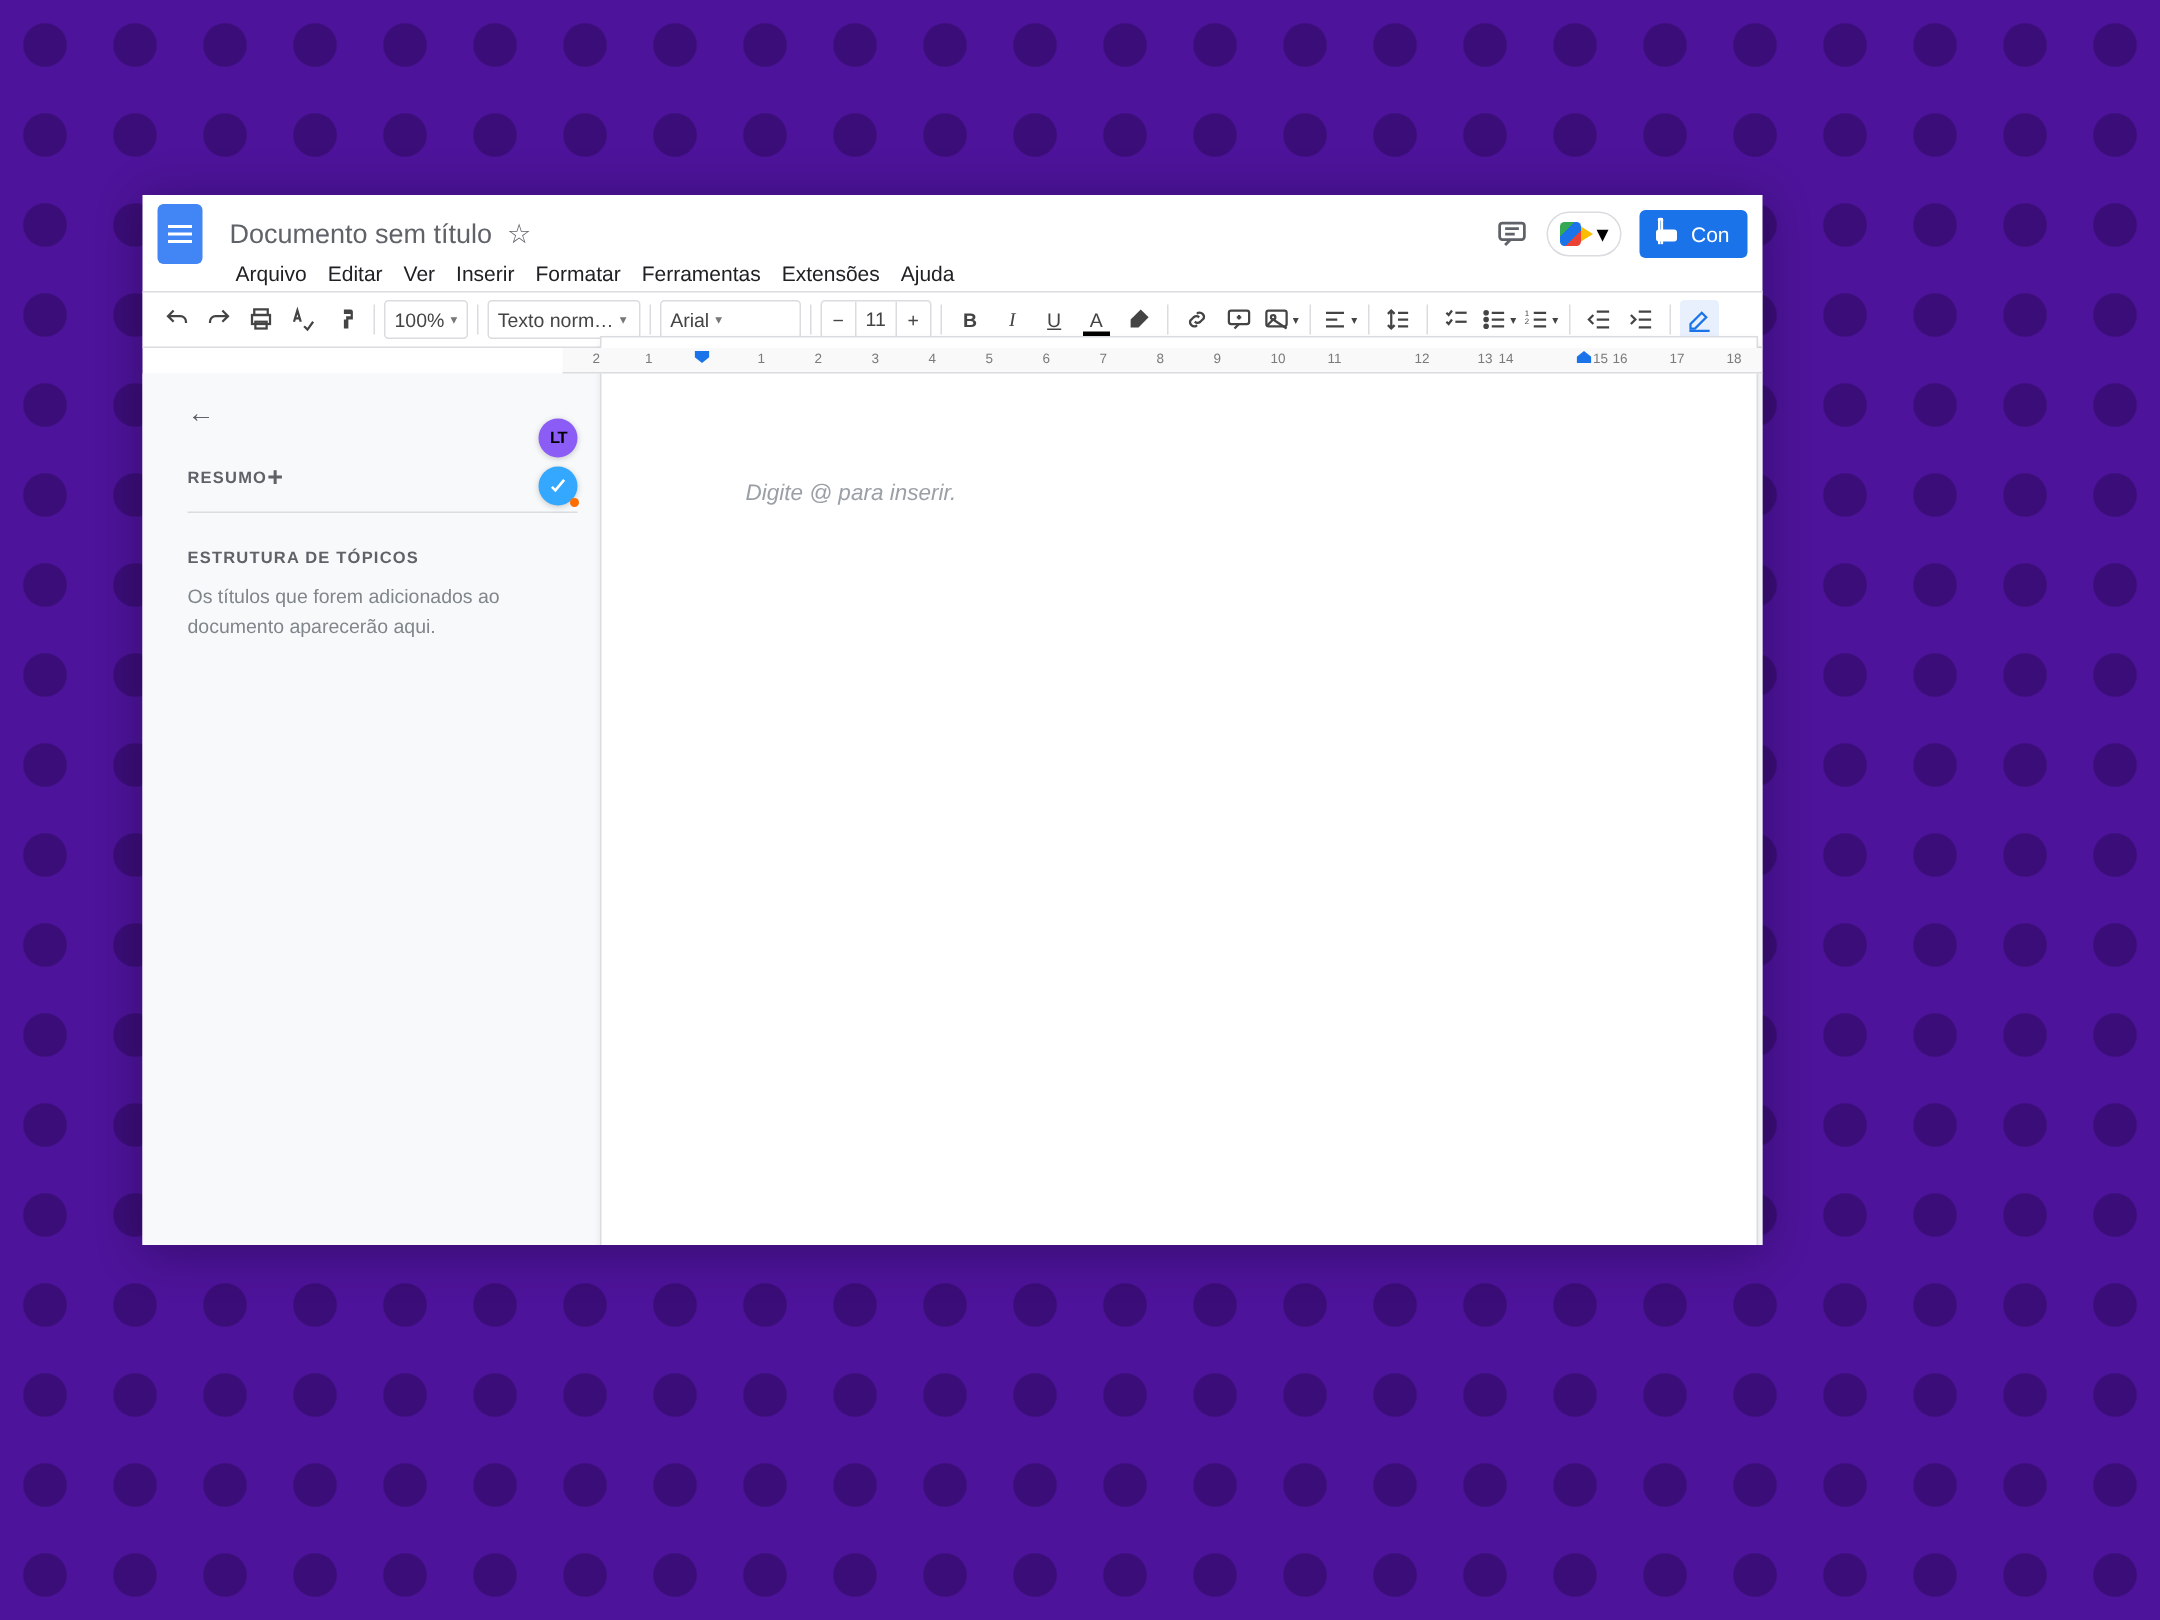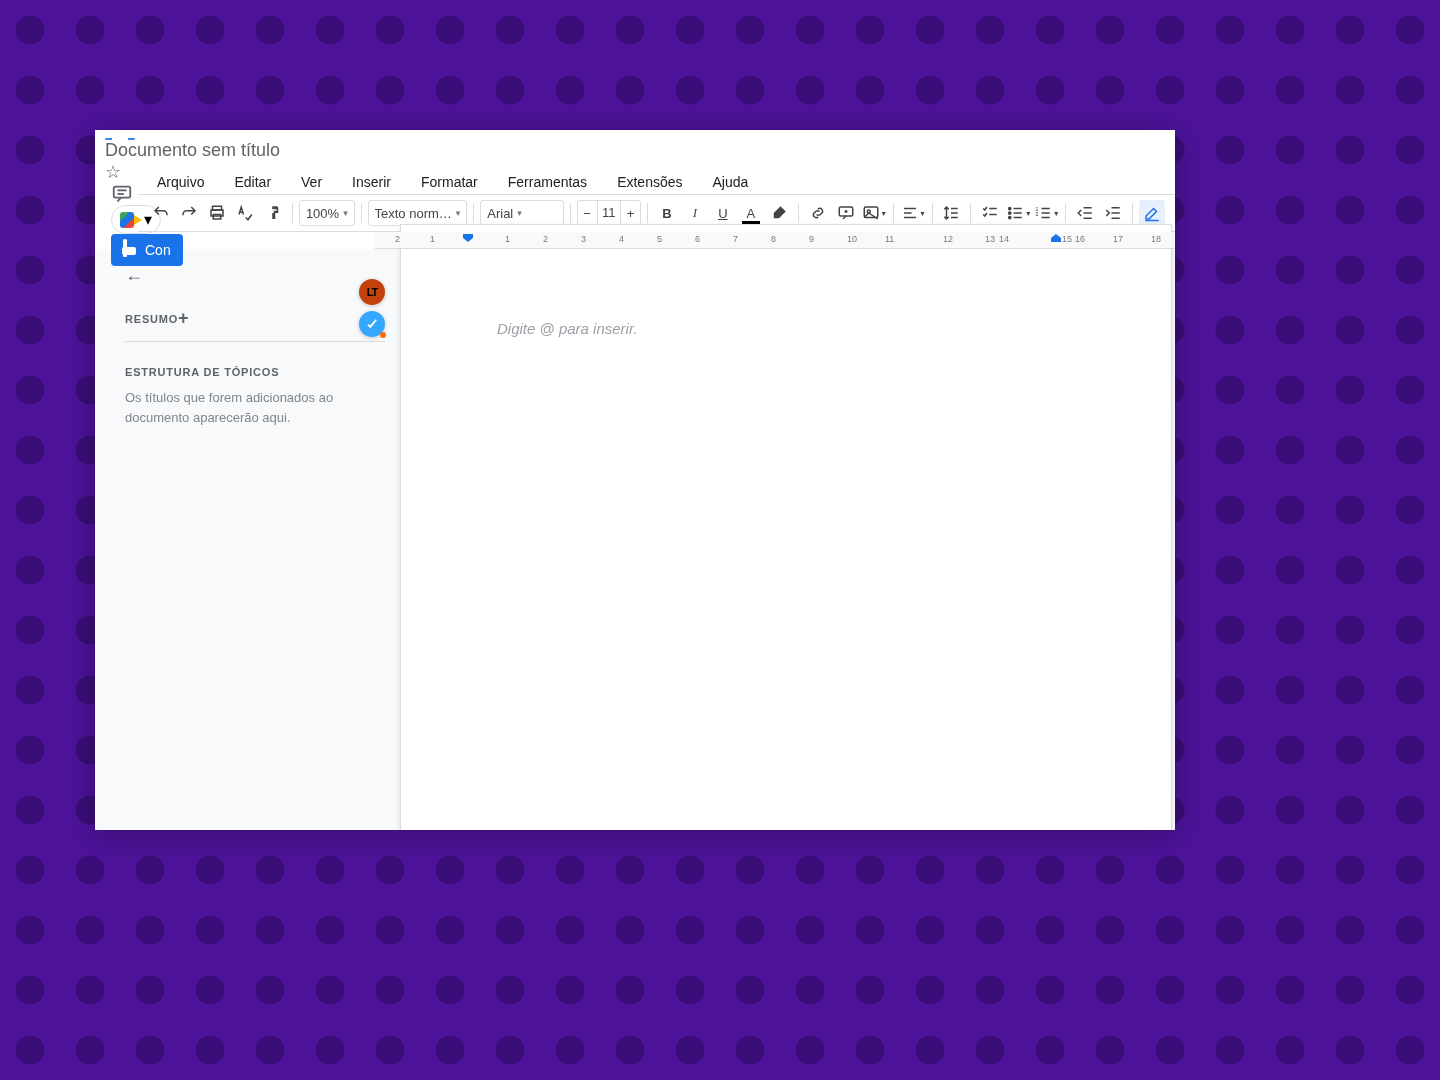--- a/index.html
+++ b/index.html
@@ -19,44 +19,44 @@
     background-image:
       radial-gradient(circle at 30px 30px, var(--purple-dark) 14px, transparent 15px),
       radial-gradient(circle at 90px 30px, var(--purple-dark) 14px, transparent 15px);
     background-size:120px 60px;
   }
   .window{
     position:absolute;left:95px;top:130px;width:1080px;height:700px;
     background:#fff;box-shadow:0 4px 30px rgba(0,0,0,.3);overflow:hidden;
   }
   
-  .titlebar{display:flex;align-items:flex-start;height:36px;padding:8px 10px 0 10px;flex-direction:column;}
+  .titlebar{display:flex;align-items:center;height:36px;padding:8px 10px 0 10px;}
   .docs-logo{
     width:30px;height:40px;border-radius:4px;background:#4285f4;
     display:flex;align-items:center;justify-content:center;margin-right:18px;
   }
   .docs-logo div{width:16px;height:2px;background:#fff;box-shadow:0 -5px 0 #fff,0 5px 0 #fff;}
   .title{font-size:18px;color:#5f6368;margin-right:10px;}
   .star{color:#5f6368;font-size:18px;cursor:pointer;}
   .spacer{flex:1;}
   .topicon{width:26px;height:26px;margin:0 4px;display:flex;align-items:center;justify-content:center;color:#5f6368;border-radius:50%;}
   .meet-pill{border:1px solid var(--g-border);border-radius:20px;padding:4px 8px;display:flex;align-items:center;gap:4px;margin:0 6px;}
   .meet-icon{width:20px;height:16px;position:relative;}
   .meet-icon::before{content:"";position:absolute;left:0;top:0;width:14px;height:16px;background:linear-gradient(135deg,#34a853 0 33%,#1a73e8 33% 66%,#ea4335 66%);border-radius:3px;}
   .meet-icon::after{content:"";position:absolute;right:-2px;top:3px;border-left:8px solid #fbbc04;border-top:5px solid transparent;border-bottom:5px solid transparent;}
   .share-btn{background:var(--g-blue);color:#fff;border-radius:4px;padding:8px 12px;display:flex;align-items:center;gap:6px;font-size:14px;font-weight:500;margin-left:6px;}
   .lock{width:12px;height:12px;border:2px solid #fff;border-radius:3px 3px 1px 1px;border-bottom:none;position:relative;top:-2px;}
   .lock::after{content:"";position:absolute;left:-3px;top:6px;width:14px;height:8px;background:#fff;border-radius:2px;}
   
-  .menubar{display:flex;align-items:center;padding:0 10px 4px 62px;gap:30px;font-size:14px;color:#202124;}
+  .menubar{display:flex;align-items:center;padding:0 10px 4px 62px;gap:14px;font-size:14px;color:#202124;}
   .menubar span{cursor:pointer;}
   
   .toolbar{
     display:flex;align-items:center;height:36px;border-top:1px solid var(--g-border);border-bottom:1px solid var(--g-border);
-    padding:0 10px;gap:2px;background:#fff;font-size:13px;color:#444;margin-left:43px;
+    padding:0 10px;gap:2px;background:#fff;font-size:13px;color:#444;
   }
   .tbtn{min-width:26px;height:26px;display:flex;align-items:center;justify-content:center;border-radius:3px;cursor:pointer;}
   .sep{width:1px;height:20px;background:var(--g-border);margin:0 4px;}
   .combo{border:1px solid var(--g-border);height:24px;display:flex;align-items:center;padding:0 6px;gap:4px;border-radius:3px;font-size:13px;cursor:pointer;}
   .combo .caret{font-size:9px;color:#777;}
   .fontsize{display:flex;align-items:center;border:1px solid var(--g-border);height:24px;border-radius:3px;overflow:hidden;}
   .fontsize .pm{width:22px;text-align:center;cursor:pointer;}
   .fontsize .val{width:26px;text-align:center;border-left:1px solid var(--g-border);border-right:1px solid var(--g-border);line-height:24px;}
   .ic{font-family:Arial;}
   .underline{text-decoration:underline;}
@@ -71,21 +71,21 @@
   .body{display:flex;height:calc(100% - 36px - 28px - 38px - 16px);background:#f8f9fa;}
   
   .outline{width:260px;padding:16px 16px;border-right:none;position:relative;}
   .back-arrow{font-size:18px;color:#5f6368;cursor:pointer;}
   .sec-title{font-size:11px;letter-spacing:.8px;color:#5f6368;font-weight:600;margin-top:22px;display:flex;align-items:center;}
   .plus{font-size:18px;color:#5f6368;cursor:pointer;}
   .hr{height:1px;background:var(--g-border);margin:12px 0;}
   .outline-empty{font-size:13px;color:#80868b;margin-top:10px;line-height:1.5;}
   
   .plugins{position:absolute;left:250px;top:30px;display:flex;flex-direction:column;gap:6px;align-items:center;}
-  .plugin{width:26px;height:26px;border-radius:50%;background:#c2410c;box-shadow:0 1px 4px rgba(0,0,0,.2);display:flex;align-items:center;justify-content:center;font-size:11px;}
+  .plugin{width:26px;height:26px;border-radius:50%;background:#8b5cf6;box-shadow:0 1px 4px rgba(0,0,0,.2);display:flex;align-items:center;justify-content:center;font-size:11px;}
   .plugin.check{background:#34a8ff;color:#fff;position:relative;}
   .plugin.check::after{content:"";position:absolute;right:-1px;bottom:-1px;width:6px;height:6px;border-radius:50%;background:#ff6d00;}
   
   .pagewrap{flex:1;display:flex;justify-content:flex-start;padding-top:10px;padding-left:0;align-items:center;}
   .page{width:770px;min-height:640px;background:#fff;box-shadow:0 0 0 1px var(--g-border),0 2px 6px rgba(0,0,0,.15);}
   .placeholder{padding:95px 0 0 96px;font-style:italic;color:var(--doc-text);font-size:15px;}
   
   .vruler{width:14px;background:#f8f9fa;display:flex;flex-direction:column;align-items:center;font-size:9px;color:var(--ruler);padding-top:6px;gap:76px;}
   
   .caret{display:inline-block;}

